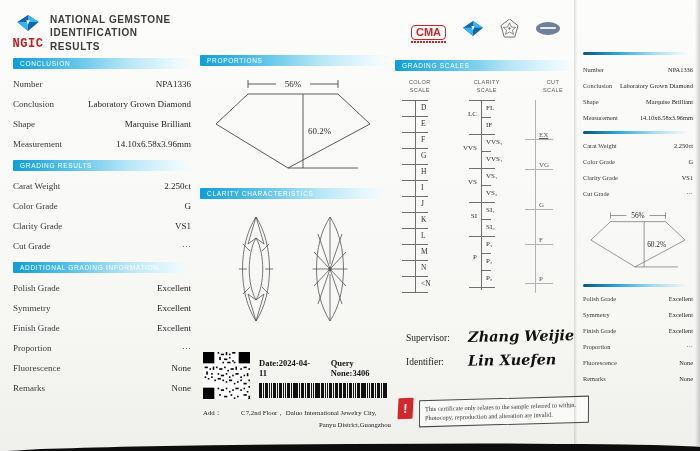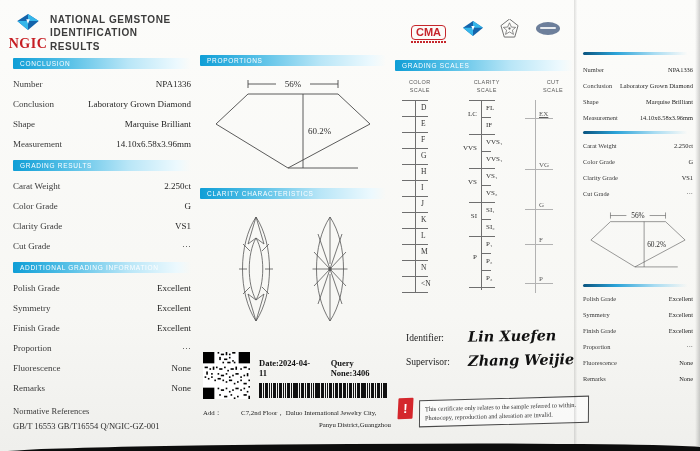--- a/index.html
+++ b/index.html
@@ -23,21 +23,21 @@
 
   
   .row { display:flex; justify-content:space-between; align-items:baseline; }
   .row .lab { color:#3a3a3a; }
   .row .val { color:#1f1f1f; }
 
   
   .col-left { position:absolute; left:13px; top:16px; width:178px; }
   .brand { display:flex; align-items:center; gap:7px; height:34px; }
   .brand-logo { display:flex; flex-direction:column; align-items:center; width:30px; }
-  .brand-logo .ngic { font-family:Liberation Serif, serif; font-weight:bold; color:#c61d23; font-size:14px; letter-spacing:0.5px; margin-top:6px; }
+  .brand-logo .ngic { font-family:Liberation Mono, monospace; font-weight:bold; color:#c61d23; font-size:12px; letter-spacing:0.5px; margin-top:6px; }
   .org { font-family:"Liberation Sans", sans-serif; font-weight:bold; font-size:10px; letter-spacing:0.6px; color:#3c3c3c; line-height:1.35; }
   .col-left .secbar { margin-top:8px; }
   .col-left .secbar.s2 { margin-top:10px; }
   .col-left .row { margin-top:9px; font-size:9px; height:11px; }
   .col-left .rows-a .row:first-child { margin-top:10px; }
   .normative { margin-top:12px; font-size:8.5px; color:#3a3a3a; }
   .normative .refs { margin-top:5px; font-size:8.5px; color:#2c2c2c; }
 
   
   .col-mid { position:absolute; left:200px; top:16px; width:186px; }
@@ -91,21 +91,21 @@
   .clarity-cell::before { content:''; position:absolute; left:27px; top:0; width:9px; height:1px; background:#6f6f6f; }
   .clarity-cell.long::before { left:14px; width:26px; }
   .clarity-end { position:absolute; left:14px; top:187px; width:26px; height:1px; background:#6f6f6f; }
   .cgroup { position:absolute; width:22px; text-align:right; font-size:7px; color:#333; }
   .cg0{top:10px;} .cg1{top:44px;} .cg2{top:78px;} .cg3{top:112px;} .cg4{top:153px;}
   
   .cut-scale { width:42px; }
   .cut-scale::before { content:''; position:absolute; left:12px; top:0; height:193px; width:1px; background:#b2b2b2; }
   .cut-item { position:absolute; left:16px; font-size:7px; color:#5c5c5c; }
   .cut-item::after { content:''; position:absolute; left:-14px; top:100%; width:28px; height:1px; background:#b2b2b2; }
-  .cut0{top:10px;text-decoration:underline;} .cut1{top:61px;} .cut2{top:101px;} .cut3{top:136px;} .cut4{top:175px;}
+  .cut0{top:31px;text-decoration:underline;} .cut1{top:61px;} .cut2{top:101px;} .cut3{top:136px;} .cut4{top:175px;}
 
   
   .sigs { position:absolute; left:406px; top:320px; width:170px; }
   .sig-row { display:flex; align-items:baseline; margin-top:7px; }
   .sig-row .slab { width:62px; font-size:9.5px; color:#222; flex:0 0 auto; }
   .sig-row .sname { font-family:"DejaVu Serif", serif; font-style:italic; font-weight:bold; font-size:14.5px; color:#111;
     transform:rotate(-1deg); white-space:nowrap; }
 
   
   .warning { position:absolute; left:398px; top:398px; display:flex; gap:6px; align-items:flex-start; }
@@ -215,24 +215,20 @@
       <div class="row">
         <span class="lab">Fluorescence</span>
         <span class="val">None</span>
         </div>
       <div class="row">
         <span class="lab">Remarks</span>
         <span class="val">None</span>
         </div>
     </div>
 
-    <div class="normative">
-      <div>Normative References</div>
-      <div class="refs">GB/T 16553  GB/T16554  Q/NGIC-GZ-001</div>
-    </div>
   </div>
 
   <div class="col-mid">
     <div class="secbar first">
       <span>PROPORTIONS</span>
     </div>
     <svg class="prop-svg linework" width="170" height="104" viewBox="0 0 170 104">
       <line x1="40" y1="12" x2="68" y2="12"></line>
         <line x1="102" y1="12" x2="130" y2="12"></line>
       <line x1="40" y1="8" x2="40" y2="16"></line>
@@ -503,26 +499,26 @@
         <span class="cut-item cut1">VG</span>
         <span class="cut-item cut2">G</span>
         <span class="cut-item cut3">F</span>
         <span class="cut-item cut4">P</span>
       </div>
     </div>
   </div>
 
   <div class="sigs">
     <div class="sig-row">
+      <span class="slab">Supervisor:</span>
+      <span class="sname">Zhang Weijie</span>
+    </div>
+    <div class="sig-row">
       <span class="slab">Identifier:</span>
       <span class="sname">Lin Xuefen</span>
-    </div>
-    <div class="sig-row">
-      <span class="slab">Supervisor:</span>
-      <span class="sname">Zhang Weijie</span>
     </div>
   </div>
 
   <div class="warning">
     <div class="warn-icon">!</div>
     <div class="warn-box">This certificate only relates to the sample referred to within. Photocopy, reproduction and alteration are invalid.</div>
   </div>
 
   <div class="col-right">
     <div class="rdiv d1"></div>

